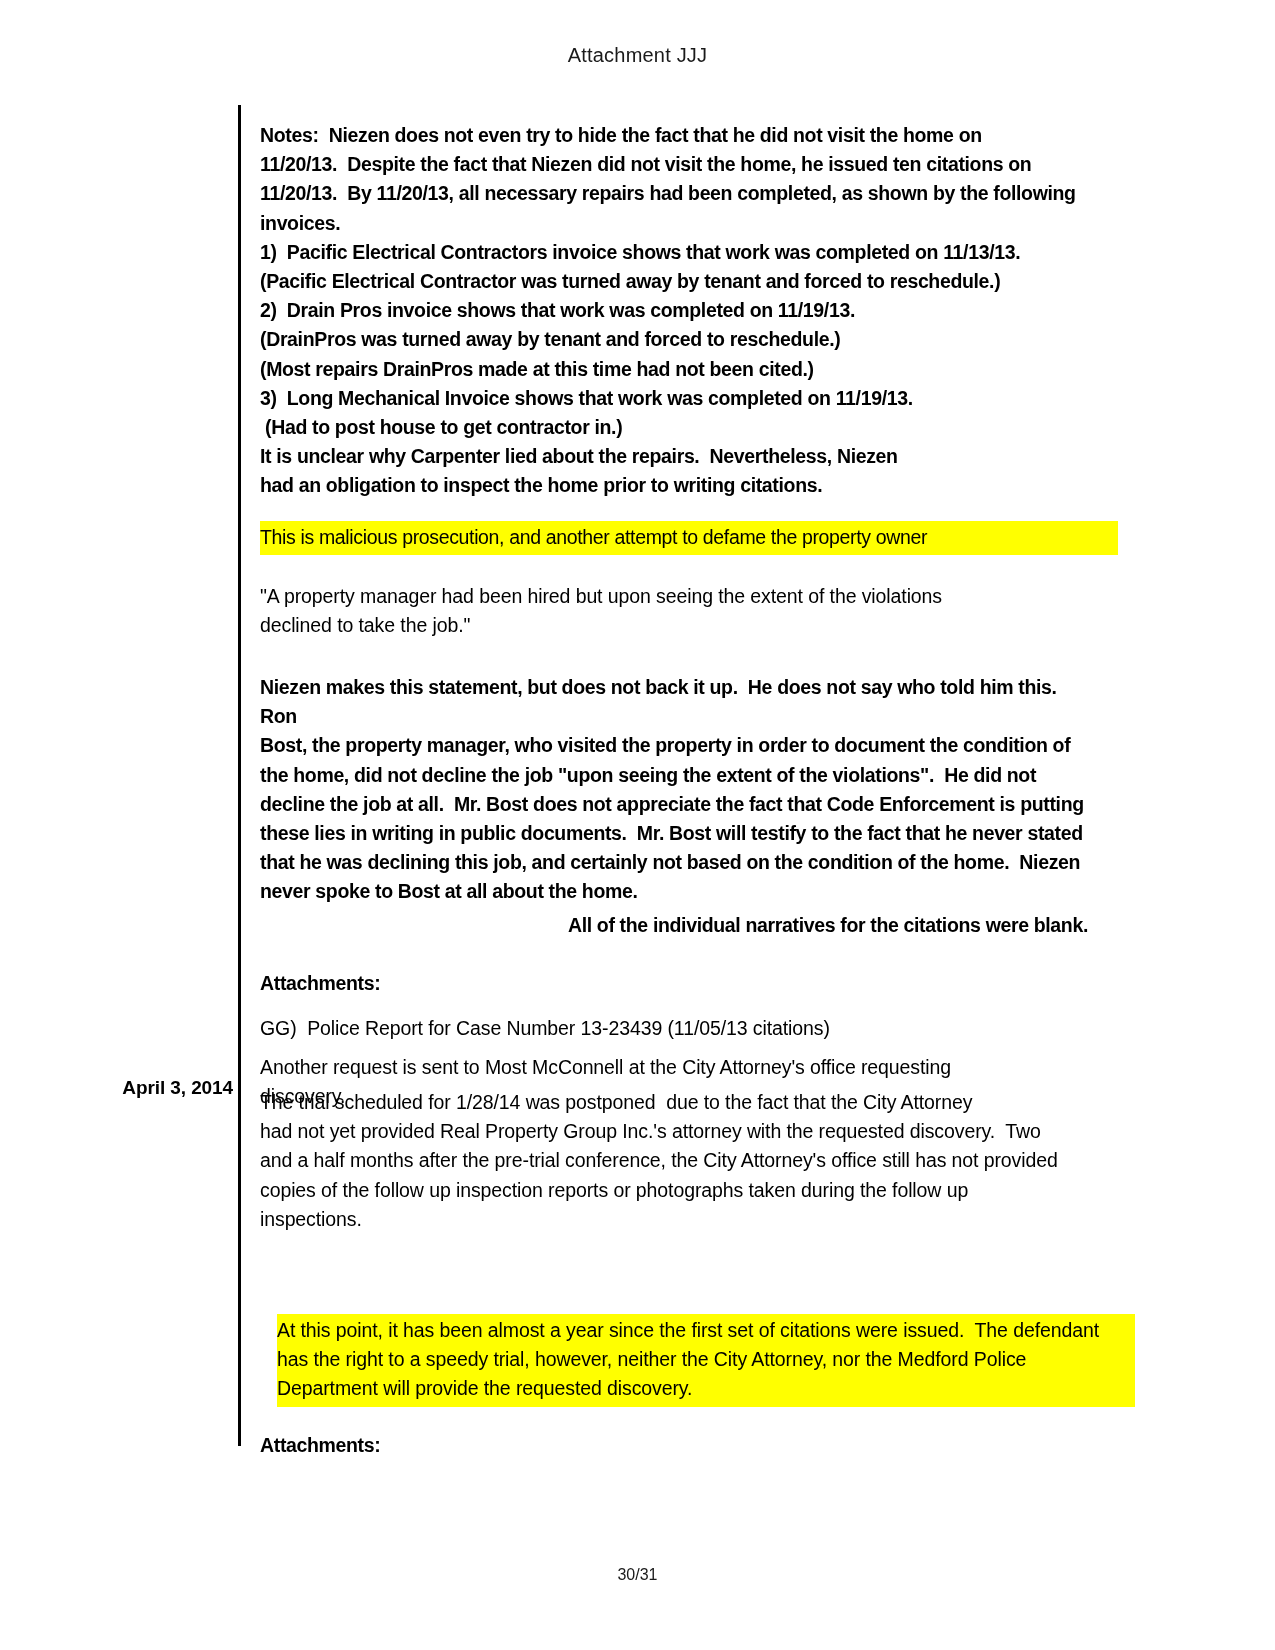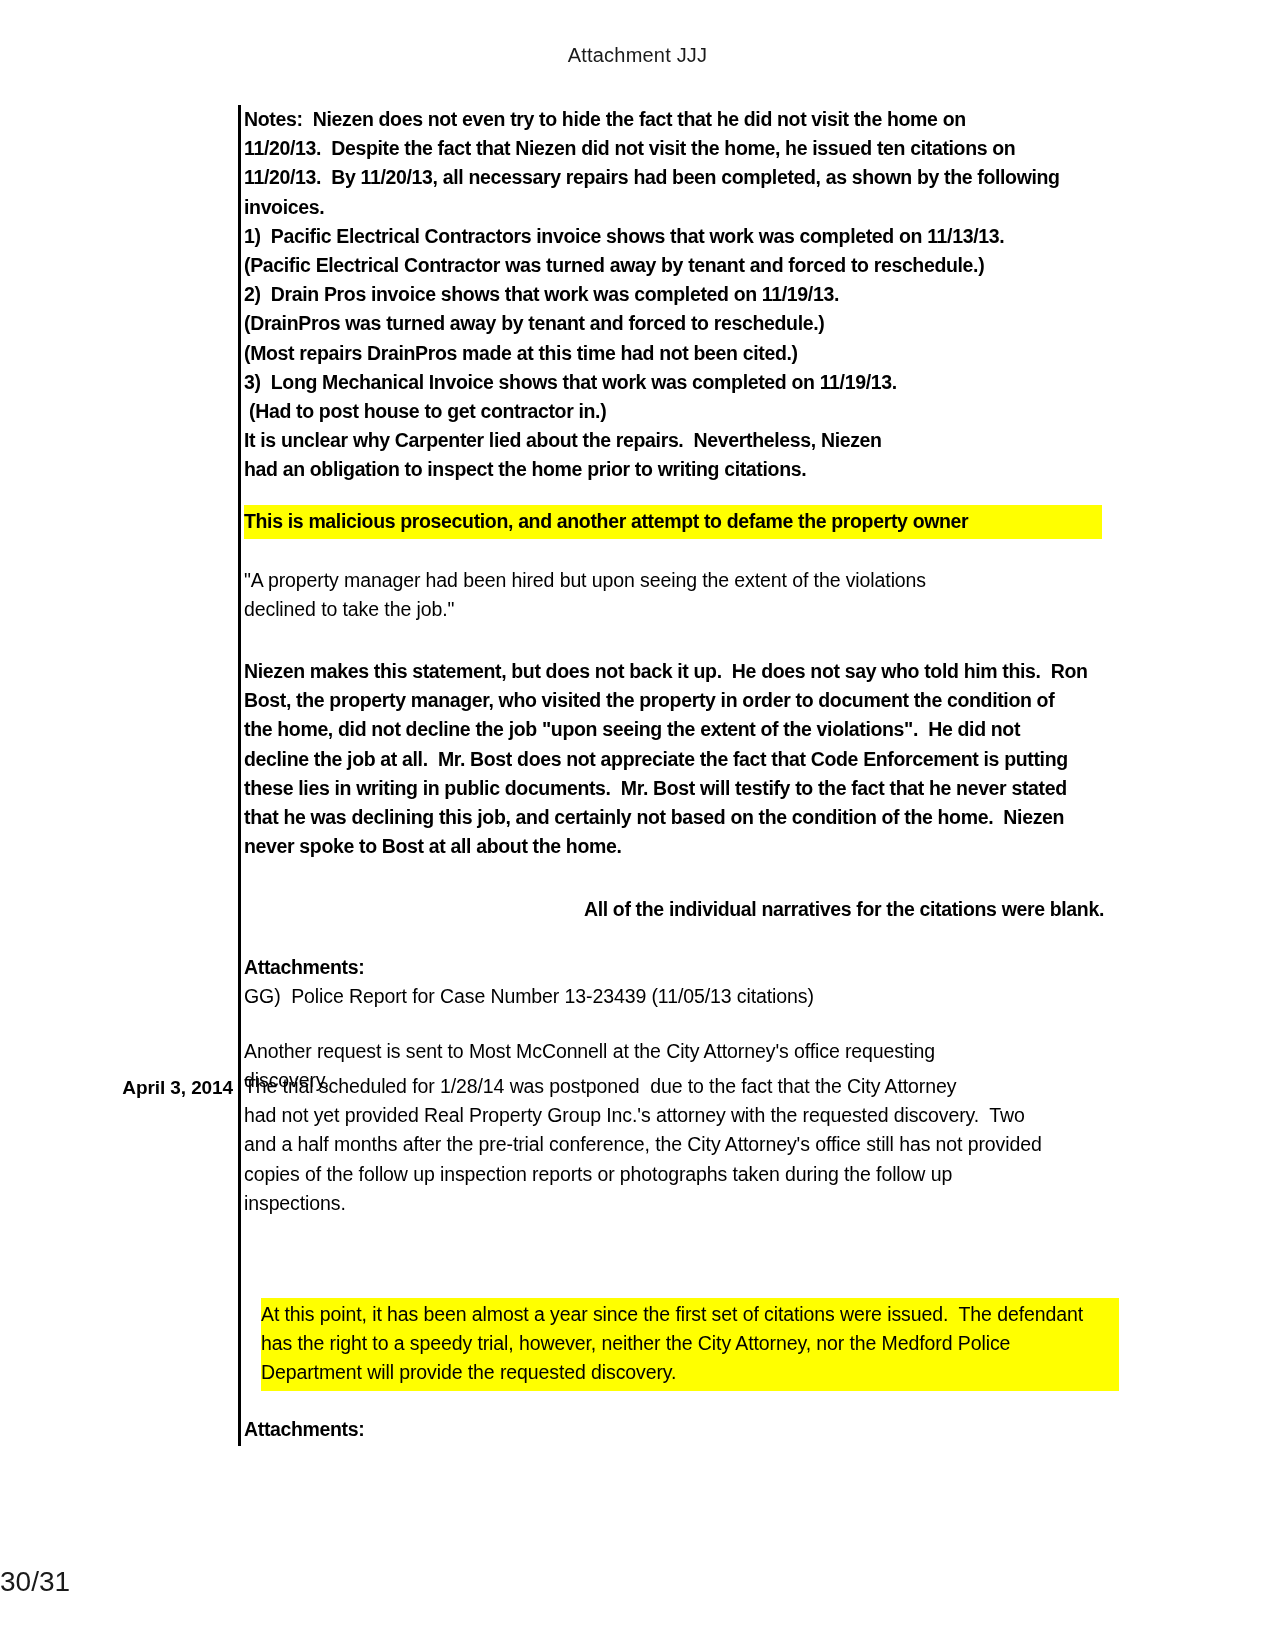--- a/index.html
+++ b/index.html
@@ -36,21 +36,22 @@
     letter-spacing: 0.2px;
     color: #1a1a1a;
   }
 
   
   .page-footer {
     position: absolute;
     top: 1566px;
     left: 0;
     width: 1275px;
-    font-size: 28px;
+    text-align: center;
+    font-size: 16px;
     font-weight: 400;
     color: #1a1a1a;
   }
 
   
   .divider-rule {
     position: absolute;
     left: 238px;
     top: 105px;
     width: 3px;
@@ -78,33 +79,33 @@
     top: 105px;
     width: 860px;
   }
 
   .para {
     font-size: 19.5px;
     line-height: 29.2px;
     color: #000000;
     letter-spacing: -0.15px;
     white-space: pre-wrap;
-    margin: 0;
+    margin: 16px;
   }
   .para.bold { font-weight: bold; letter-spacing: -0.35px; }
   .para.reg  { font-weight: 400; letter-spacing: -0.1px; }
 
   .hl {
     background: #ffff00;
     display: block;
     width: 858px;
     padding: 2px 0 3px 0;
     box-sizing: content-box;
   }
-  .hl.bold { font-weight: bold; }
+  .hl.bold { font-weight: normal; }
   .hl.reg  { font-weight: 400; }
 
   
   .blk-notes     { position: absolute; top: 0px;    left: 0; width: 860px; }
   .blk-hl1       { position: absolute; top: 400px;  left: 0; width: 860px; }
   .blk-quote     { position: absolute; top: 461px;  left: 0; width: 860px; }
   .blk-niezen    { position: absolute; top: 552px;  left: 0; width: 860px; }
   .blk-blank     { position: absolute; top: 790px;  left: 0; width: 860px; text-align: right; }
   .blk-attach1   { position: absolute; top: 848px;  left: 0; width: 860px; }
   .blk-another   { position: absolute; top: 932px;  left: 0; width: 860px; }

